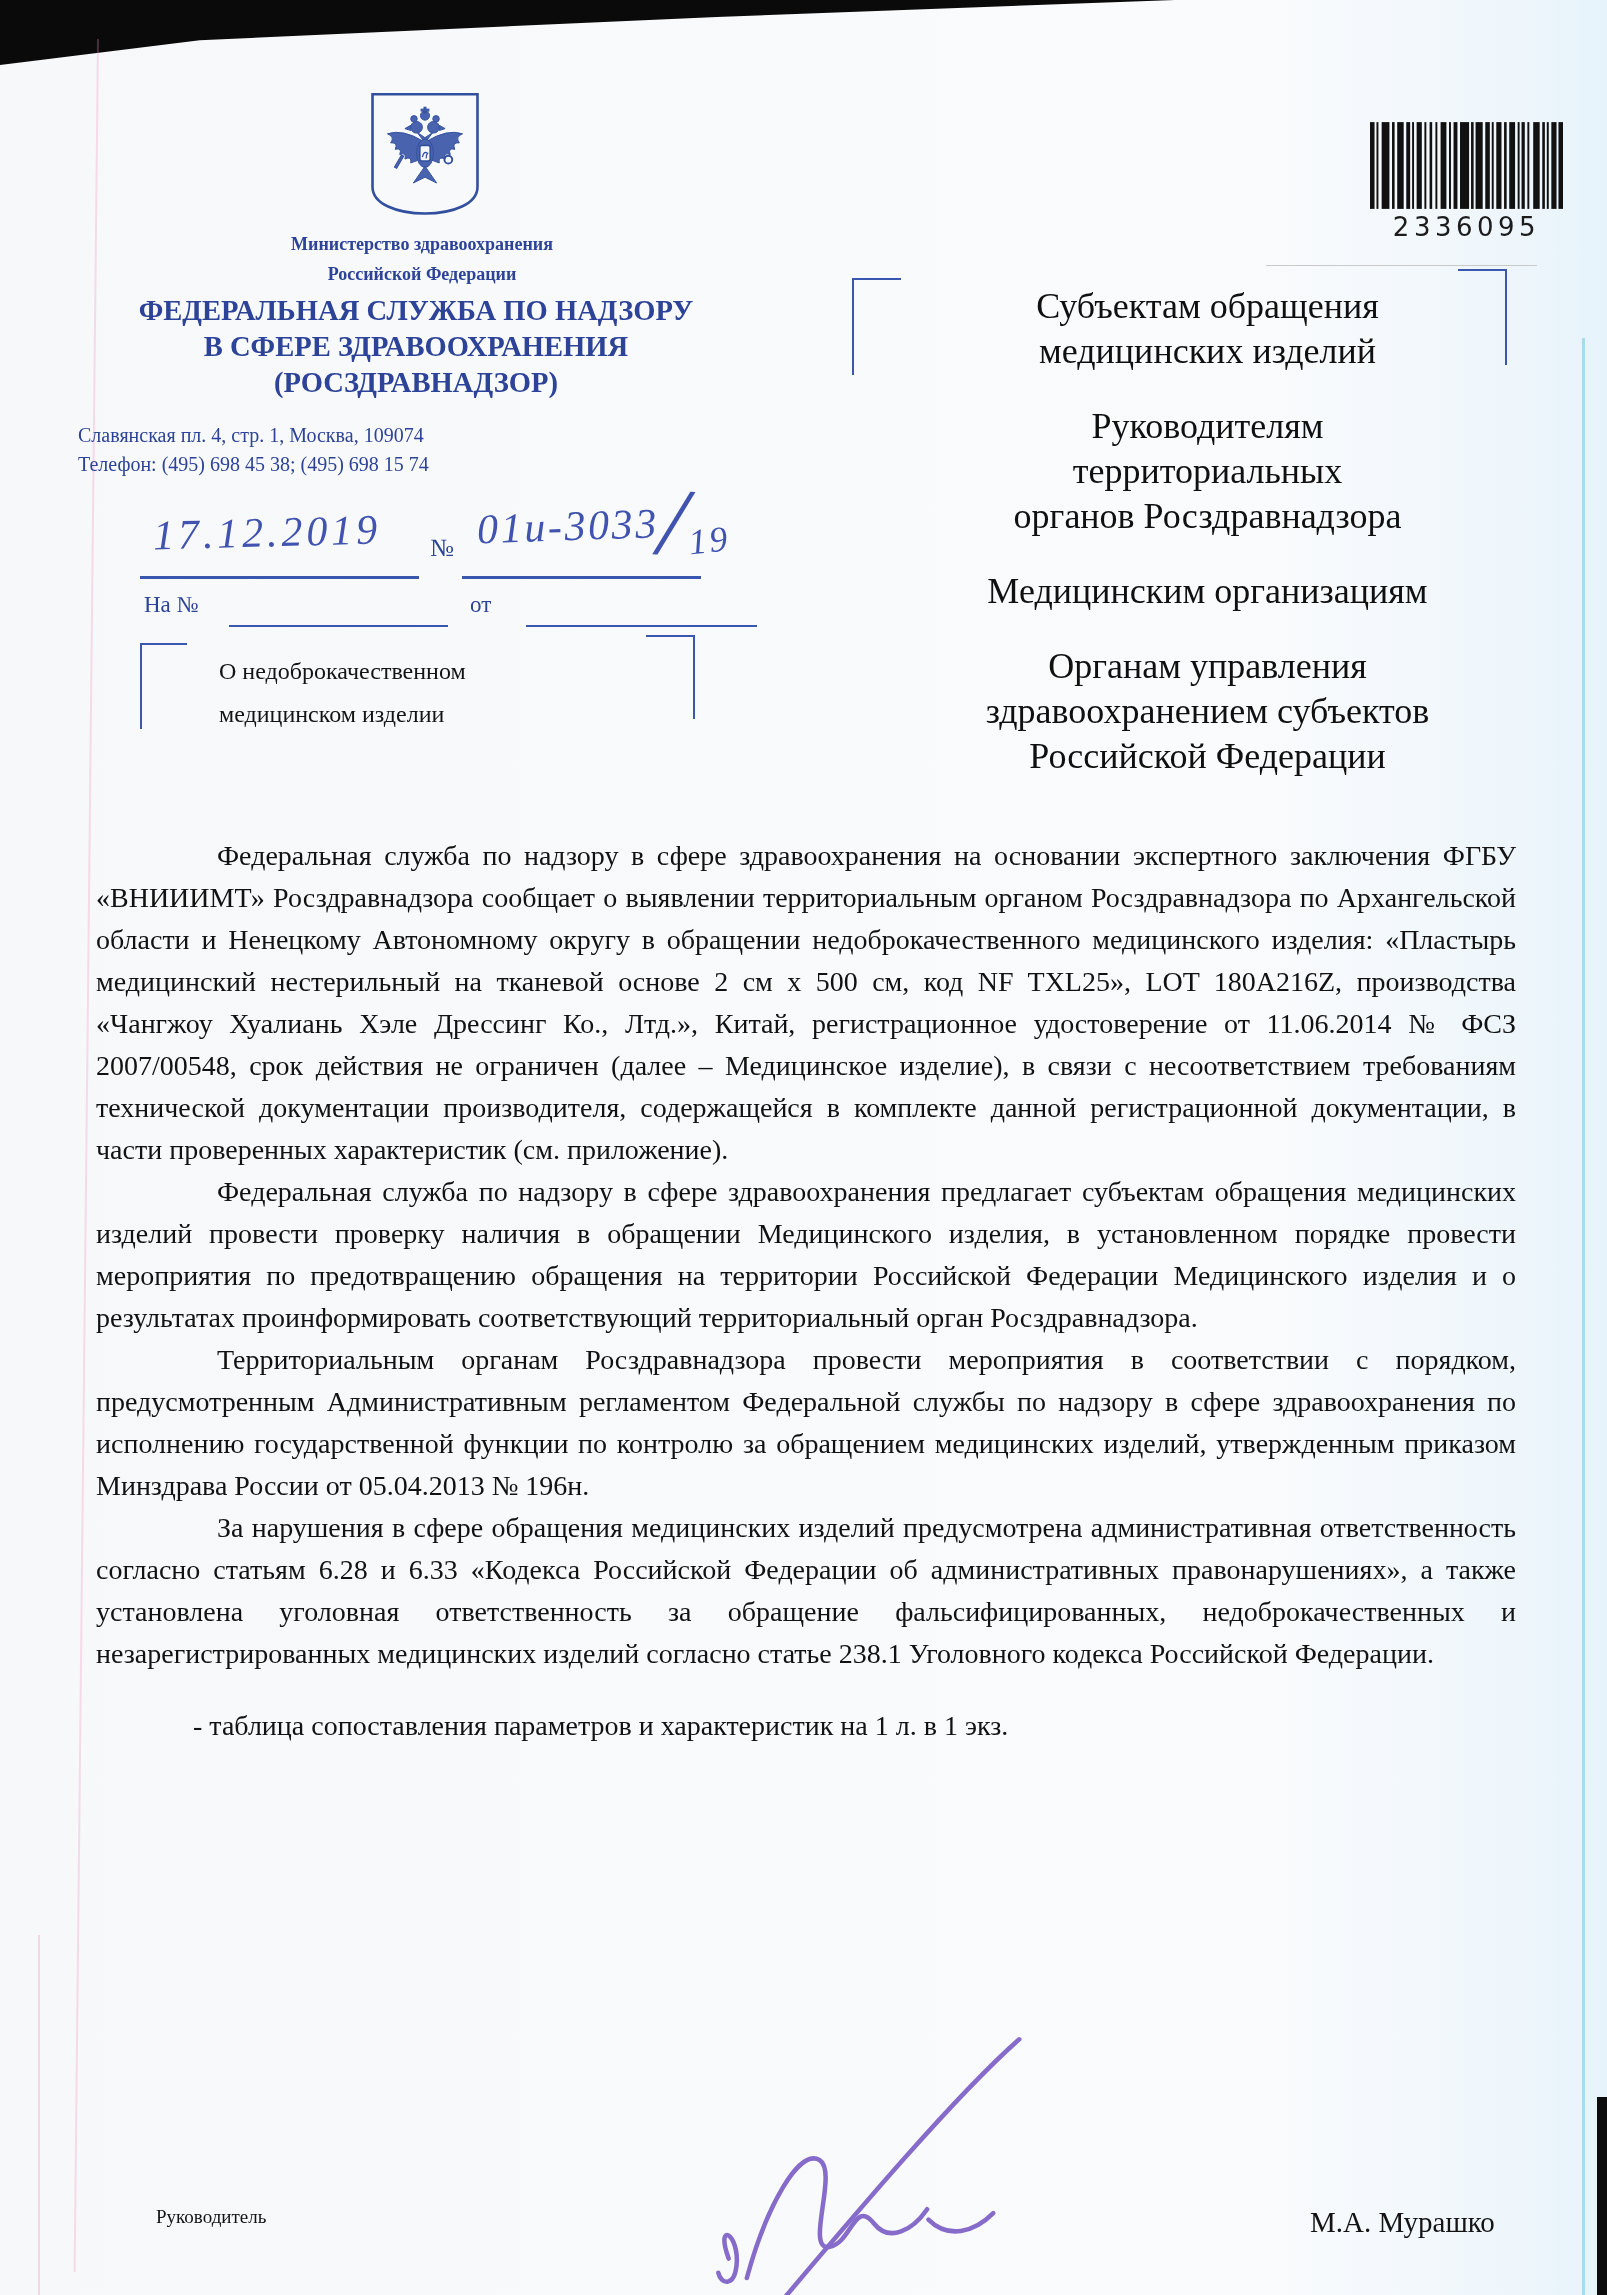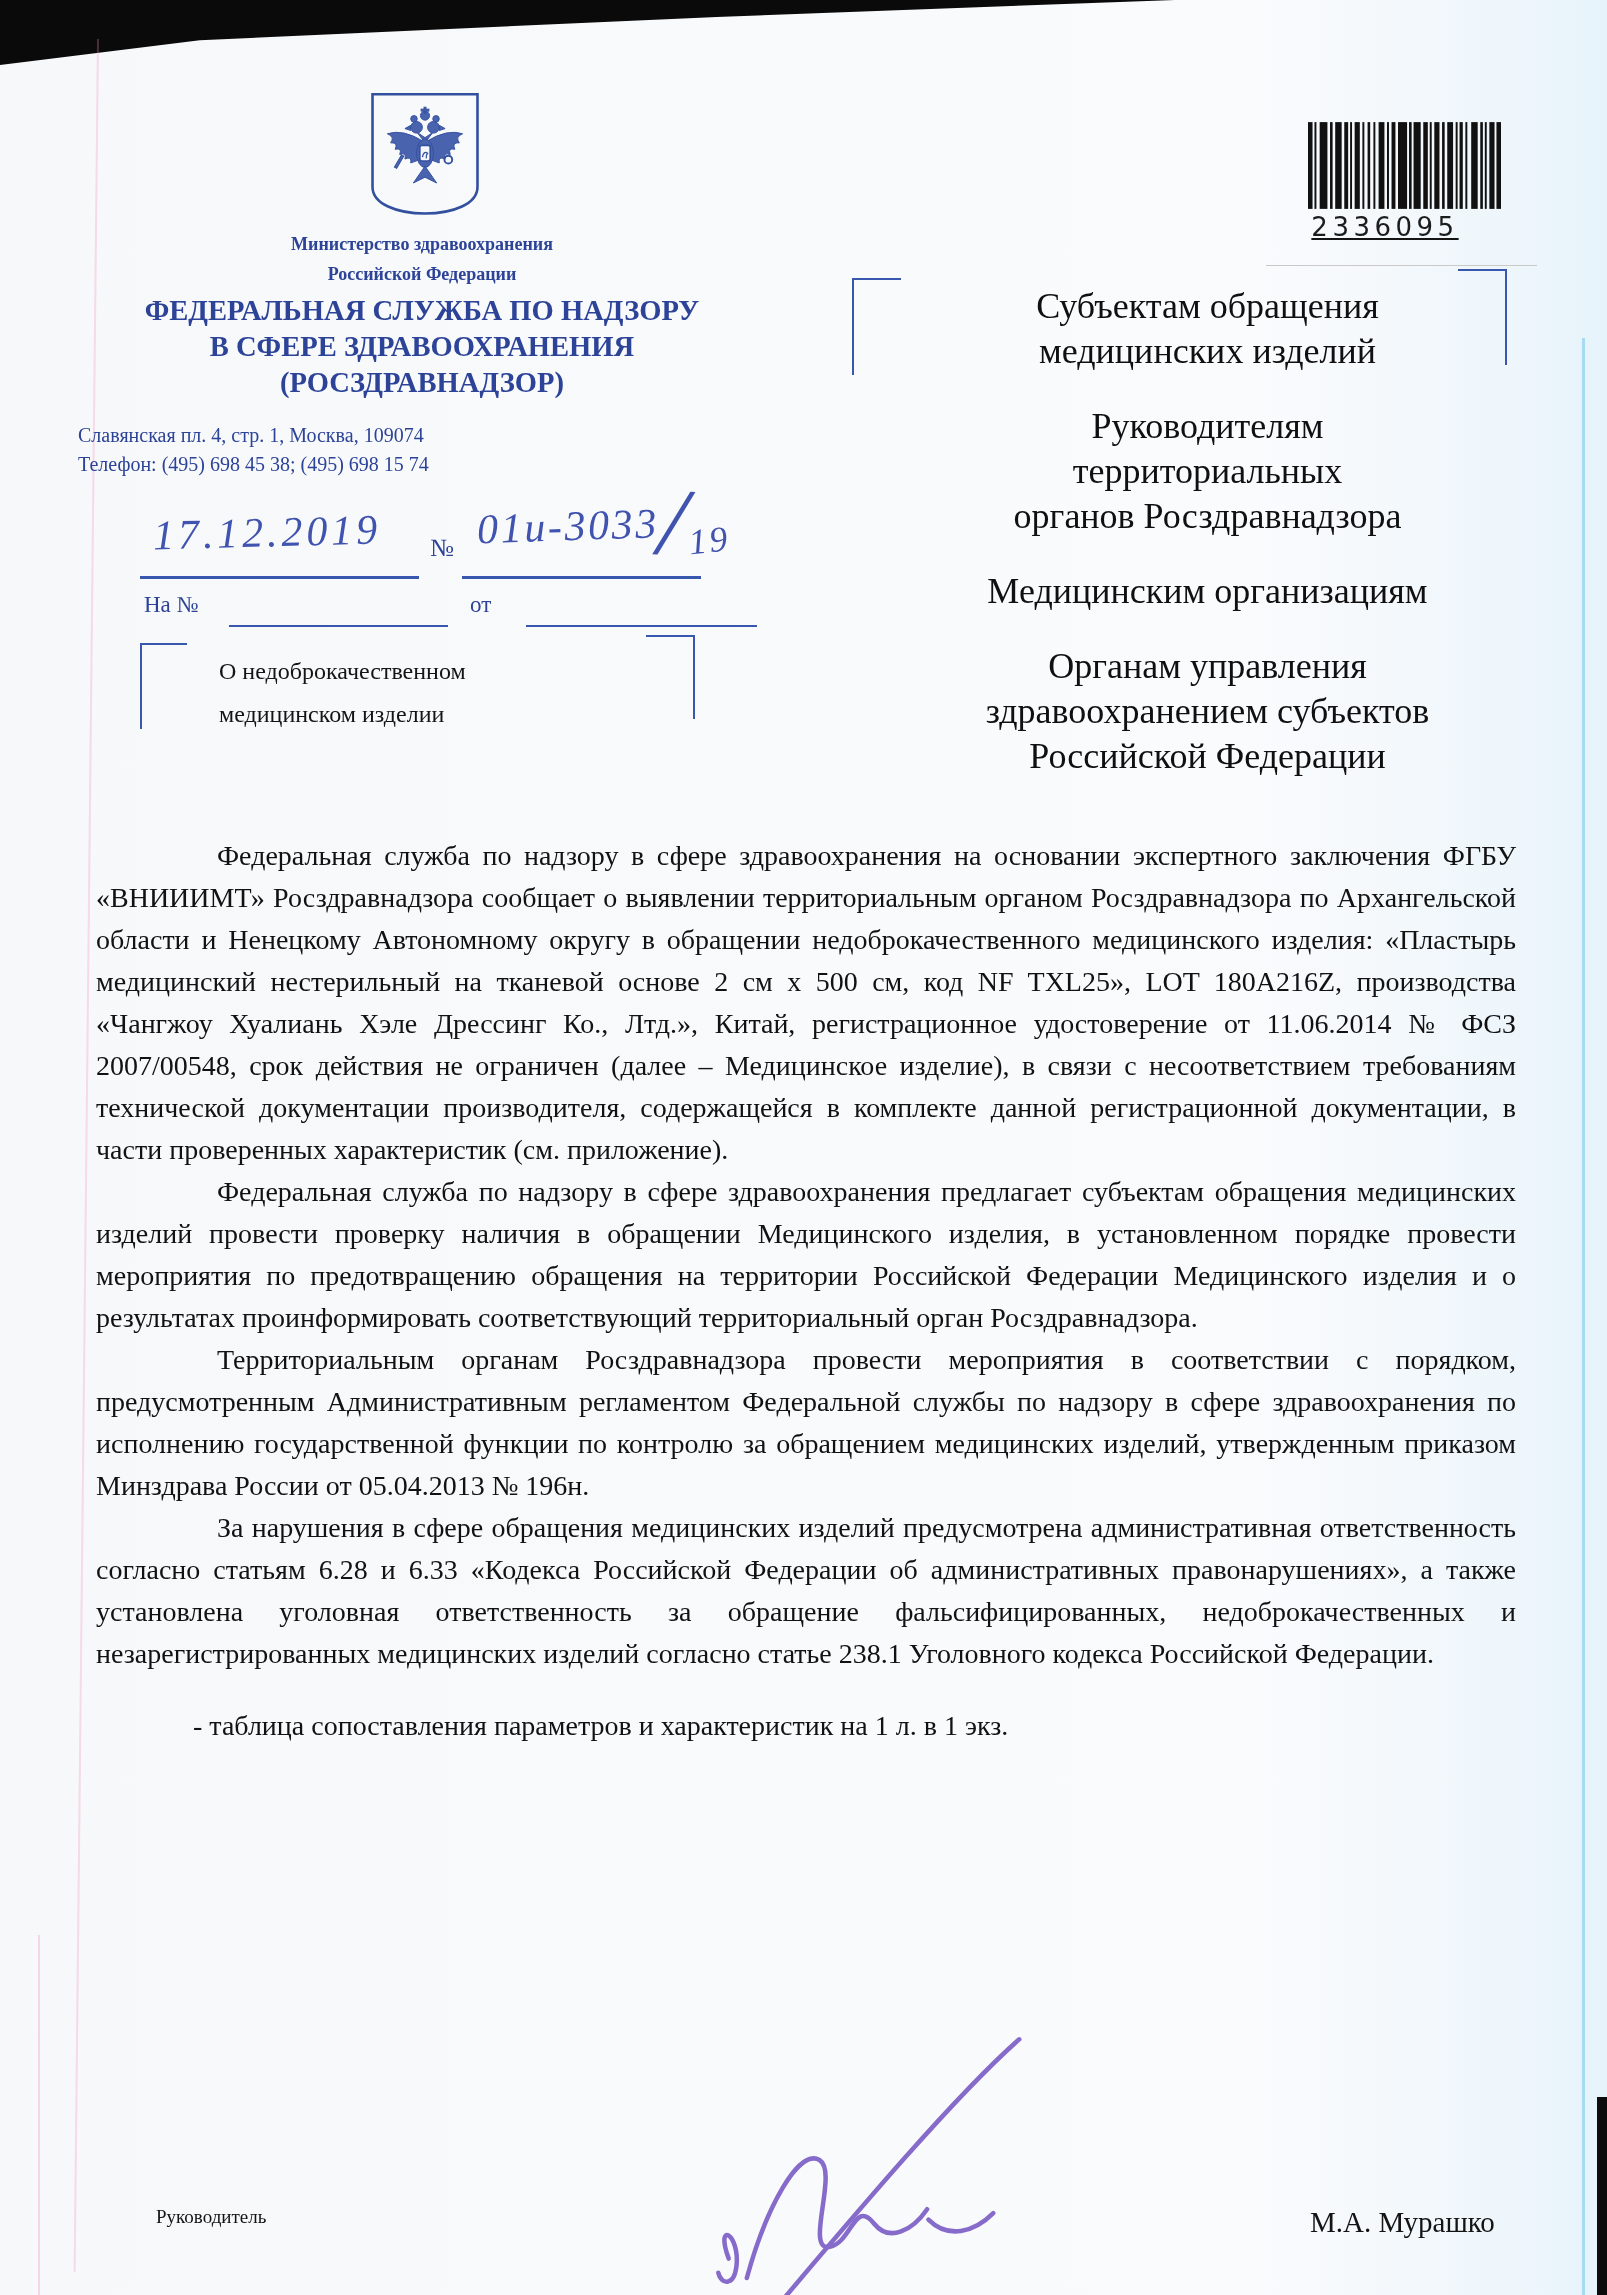--- a/index.html
+++ b/index.html
@@ -19,21 +19,21 @@
   }
   .right-cyan-line{position:absolute;left:1582px;top:338px;width:3.2px;height:1958px;background:rgba(110,200,235,.55);}
   .right-black-sliver{position:absolute;left:1597px;top:2097px;width:10.4px;height:199px;background:#0c0c0c;}
   .pink-line-1{position:absolute;left:97px;top:39px;width:1.9px;height:2233px;background:rgba(240,140,185,.28);transform:rotate(.6deg);transform-origin:top;}
   .pink-line-2{position:absolute;left:38px;top:1935px;width:1.9px;height:361px;background:rgba(240,140,185,.30);}
   .addr-zone-line{position:absolute;left:1266px;top:265px;width:271px;height:0.6px;background:#c9c9c9;}
   
   .blue{color:#2c4398;}
   .emblem{position:absolute;left:369px;top:91px;width:112px;height:127px;}
   .ministry{position:absolute;left:78px;top:229px;width:688px;text-align:center;font-weight:bold;font-size:18px;line-height:30px;}
-  .service{position:absolute;left:65px;top:293px;width:714px;text-align:center;font-weight:bold;font-size:28.6px;line-height:36px;}
+  .service{position:absolute;left:59px;top:293px;width:714px;text-align:center;font-weight:bold;font-size:28.6px;line-height:36px;}
   .addr{position:absolute;left:78px;top:421px;width:688px;text-align:left;font-size:20px;line-height:29px;}
   
   .hand{color:#4053ae;font-style:italic;}
   .date-hw{position:absolute;left:153px;top:508px;width:260px;font-size:42px;letter-spacing:3.9px;transform:rotate(-1.5deg);white-space:nowrap;}
   .date-line{position:absolute;left:140px;top:576px;width:279px;height:2.6px;background:#3a57b0;}
   .num-sign{position:absolute;left:430px;top:534px;font-size:25px;}
   .num-hw{position:absolute;left:477px;top:501px;font-size:42px;letter-spacing:2.6px;transform:rotate(-2deg);white-space:nowrap;}
   .num-hw .slash{display:inline-block;font-size:97px;line-height:0;vertical-align:-18px;transform:rotate(6deg);font-weight:normal;}
   .num-hw .suffix{display:inline-block;font-size:36px;transform:translateY(17px) rotate(-4deg);}
   .num-line{position:absolute;left:462px;top:576px;width:239px;height:2.6px;background:#3a57b0;}
@@ -42,21 +42,21 @@
   .reply-from{position:absolute;left:470px;top:592px;font-size:23px;}
   .reply-line-2{position:absolute;left:526px;top:625px;width:231px;height:1.9px;background:#3a57b0;}
   
   .corner{position:absolute;border:0 solid #3a57b0;}
   .c-subj-l{left:140px;top:643px;width:45px;height:84px;border-left-width:2.6px;border-top-width:2.6px;}
   .c-subj-r{left:646px;top:635px;width:47px;height:82px;border-right-width:2.6px;border-top-width:2.6px;}
   .c-addr-l{left:852px;top:278px;width:47px;height:95px;border-left-width:2.6px;border-top-width:2.6px;}
   .c-addr-r{left:1458px;top:269px;width:47px;height:94px;border-right-width:2.6px;border-top-width:2.6px;}
   .subject{position:absolute;left:219px;top:650px;font-size:24px;line-height:43px;}
   
-  .barcode-wrap{position:absolute;left:1308px;top:122px;width:154px;text-align:center;text-decoration:underline;}
+  .barcode-wrap{position:absolute;left:1370px;top:122px;width:193px;text-align:center;}
   .barcode-num{font-family:"DejaVu Sans", sans-serif;font-size:26px;letter-spacing:4.5px;color:#1c1c1c;margin-top:1.3px;}
   
   .recipients{position:absolute;left:896px;top:284px;width:623px;text-align:center;font-size:36px;line-height:45px;color:#101010;}
   .recip-group{margin:0 0 30px 0;}
   
   .body-text{position:absolute;left:96px;top:835px;width:1420px;font-size:28px;line-height:42px;text-align:justify;color:#121212;}
   .body-text p{margin:0;text-indent:121px;}
   .attachment{margin-top:30px;}
   .attachment .att-label{text-indent:121px;}
   .attachment .att-item{text-indent:97px;text-align:left;}

